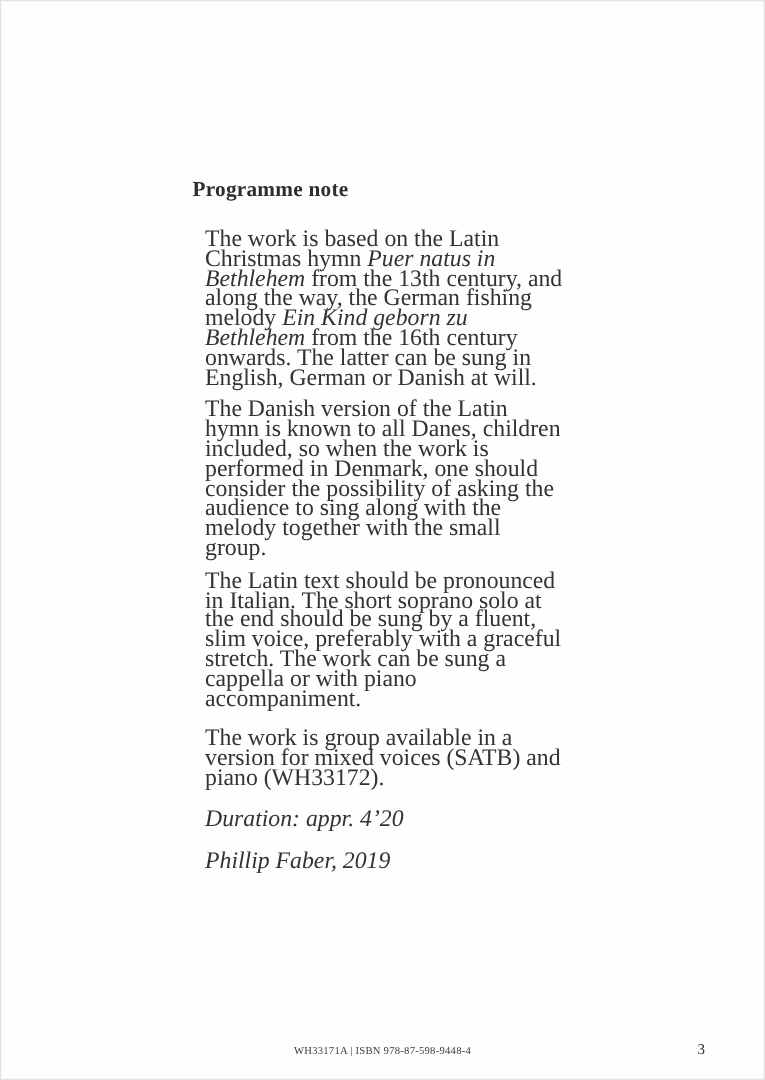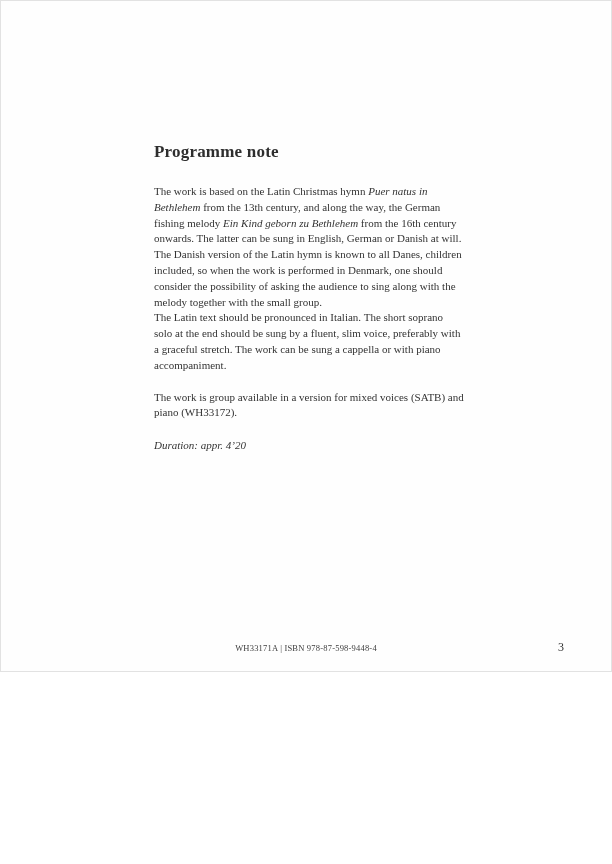--- a/index.html
+++ b/index.html
@@ -3,21 +3,21 @@
 <meta charset="utf-8">
 <style>
   html, body {
     margin: 0;
     padding: 0;
     background: #ffffff;
   }
   .page {
     position: relative;
     width: 612px;
-    height: 672px;
+    height: 864px;
     margin: 0 auto;
     background: #fefefe;
     border: 1px solid #e2e2e2;
     box-sizing: border-box;
     font-family: "Liberation Serif", "DejaVu Serif", serif;
     color: #333333;
     overflow: hidden;
   }
   .content {
     position: absolute;
@@ -26,22 +26,22 @@
     width: 310px;
   }
   .heading {
     margin: 0 0 22px 0;
     font-size: 17px;
     font-weight: bold;
     letter-spacing: 0.2px;
     color: #2e2e2e;
   }
   .para {
-    margin: 0;
-    font-size: 11px;
+    margin: 10px;
+    font-size: 19px;
     line-height: 15.8px;
     color: #333333;
   }
   .para em {
     font-style: italic;
   }
   .spaced {
     margin-top: 16px;
   }
   .spaced-lg {
@@ -91,20 +91,21 @@
 
     <p class="para">The Danish version of the Latin hymn is known to all Danes, children included, so when the work is performed in Denmark, one should consider the possibility of asking the audience to sing along with the melody together with the small group.</p>
 
     <p class="para">The Latin text should be pronounced in Italian. The short soprano solo at the end should be sung by a fluent, slim voice, preferably with a graceful stretch. The work can be sung a cappella or with piano accompaniment.</p>
 
 
     <p class="para spaced">The work is group available in a version for mixed voices (SATB) and piano (WH33172).</p>
 
     <p class="para spaced-lg">Duration: appr. 4’20</p>
 
+    <p class="para spaced-lg signature">Phillip Faber, 2019</p>
 
   </main>
 
   <footer class="footer">
     <span class="imprint">WH33171A | ISBN 978-87-598-9448-4</span>
     <span class="page-number">3</span>
   </footer>
 
 </div>
 

